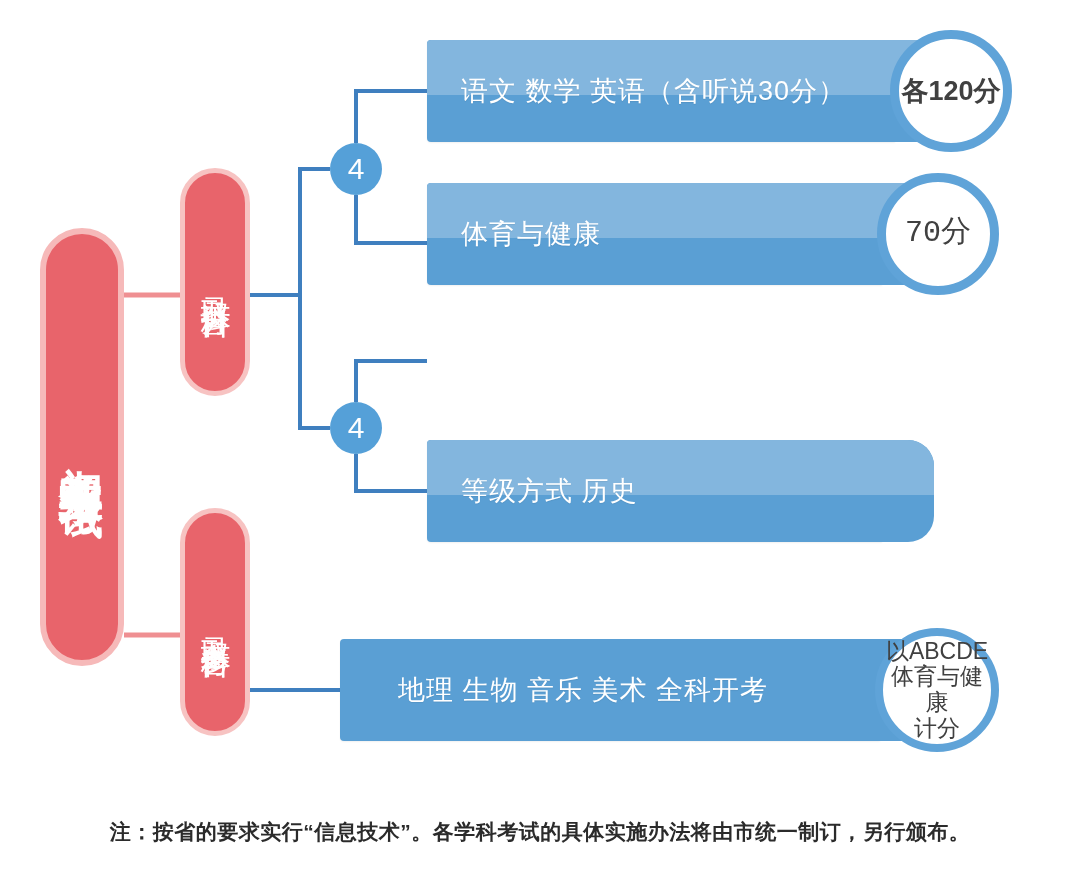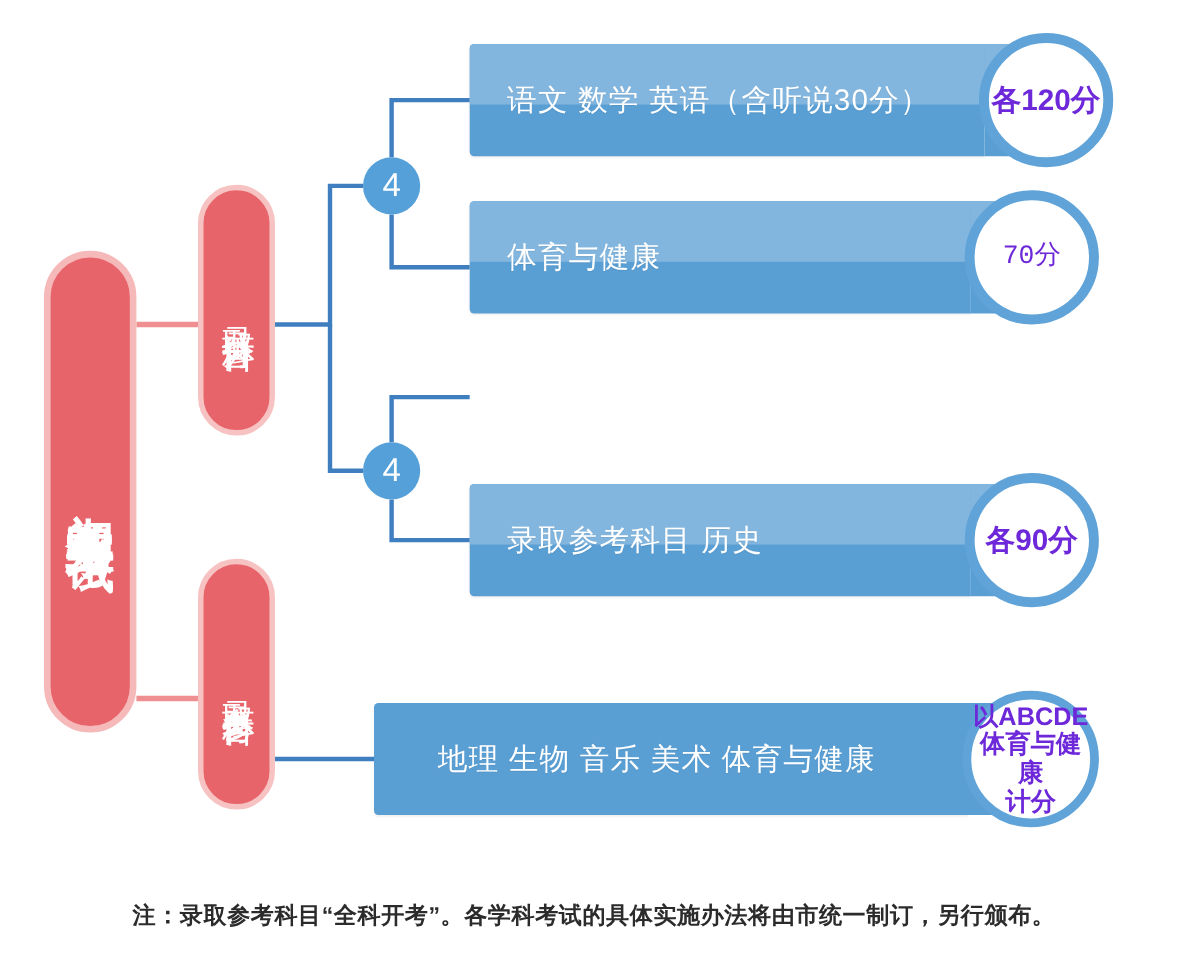--- a/index.html
+++ b/index.html
@@ -97,21 +97,21 @@
     white-space:nowrap;
     z-index:2;
     text-shadow:0 1px 1px rgba(0,0,0,.07);
   }
   .score-circle{
     position:absolute;
     border-radius:50%;
     background:#ffffff;
     border:9px solid #5fa3d8;
     display:flex;align-items:center;justify-content:center;
-    color:#6d28d9;
+    color:#404040;
     text-align:center;
     z-index:3;
     box-sizing:border-box;
   }
   .score-circle span{display:block;line-height:1.12;}
 
   
   #footnote{
     position:absolute;left:0;top:818px;width:1080px;
     text-align:center;
@@ -164,47 +164,42 @@
       <div>
         <span>各120分</span>
       </div>
     </div>
   </div>
 
   <div class="row" style="left:427px;top:183px;width:613px;font-family:Liberation Mono, monospace;">
     <div class="bar split" style="width:455px;"></div>
     <div class="bar-cap split" style="left:455px;"></div>
     <div class="bar-label">体育与健康</div>
-    <div class="score-circle" style="left:450px;top:-10px;width:122px;height:122px;font-size:24px;justify-content:center;">
+    <div class="score-circle" style="left:450px;top:-10px;width:122px;height:122px;font-size:30px;justify-content:center;">
       <div>
         <span>70分</span>
       </div>
     </div>
   </div>
 
 
   <div class="row" style="left:427px;top:440px;width:613px;">
     <div class="bar split" style="width:455px;"></div>
     <div class="bar-cap split" style="left:455px;"></div>
-    <div class="bar-label">录取参考科目  历史</div>
-    <div class="score-circle" style="left:450px;top:-10px;width:122px;height:122px;font-size:27px;font-weight:bold;">
-      <div>
-        <span>各90分</span>
-      </div>
-    </div>
+    <div class="bar-label">等级方式  历史</div>
   </div>
 
   <div class="row" style="left:340px;top:639px;width:700px;height:102px;">
     <div class="bar" style="width:540px;"></div>
     <div class="bar-cap" style="left:540px;"></div>
-    <div class="bar-label" style="left:58px;">地理  生物  音乐  美术  体育与健康</div>
-    <div class="score-circle" style="left:535px;top:-11px;width:124px;height:124px;font-size:23px;font-weight:bold;border-width:8px;">
+    <div class="bar-label" style="left:58px;">地理  生物  音乐  美术  全科开考</div>
+    <div class="score-circle" style="left:535px;top:-11px;width:124px;height:124px;font-size:23px;font-weight:normal;border-width:8px;">
       <div>
         <span>以ABCDE</span>
         <span>体育与健康</span>
         <span>计分</span>
       </div>
     </div>
   </div>
 
-  <div id="footnote">注：录取参考科目“全科开考”。各学科考试的具体实施办法将由市统一制订，另行颁布。</div>
+  <div id="footnote">注：按省的要求实行“信息技术”。各学科考试的具体实施办法将由市统一制订，另行颁布。</div>
 
 </div>
 
 </body></html>

